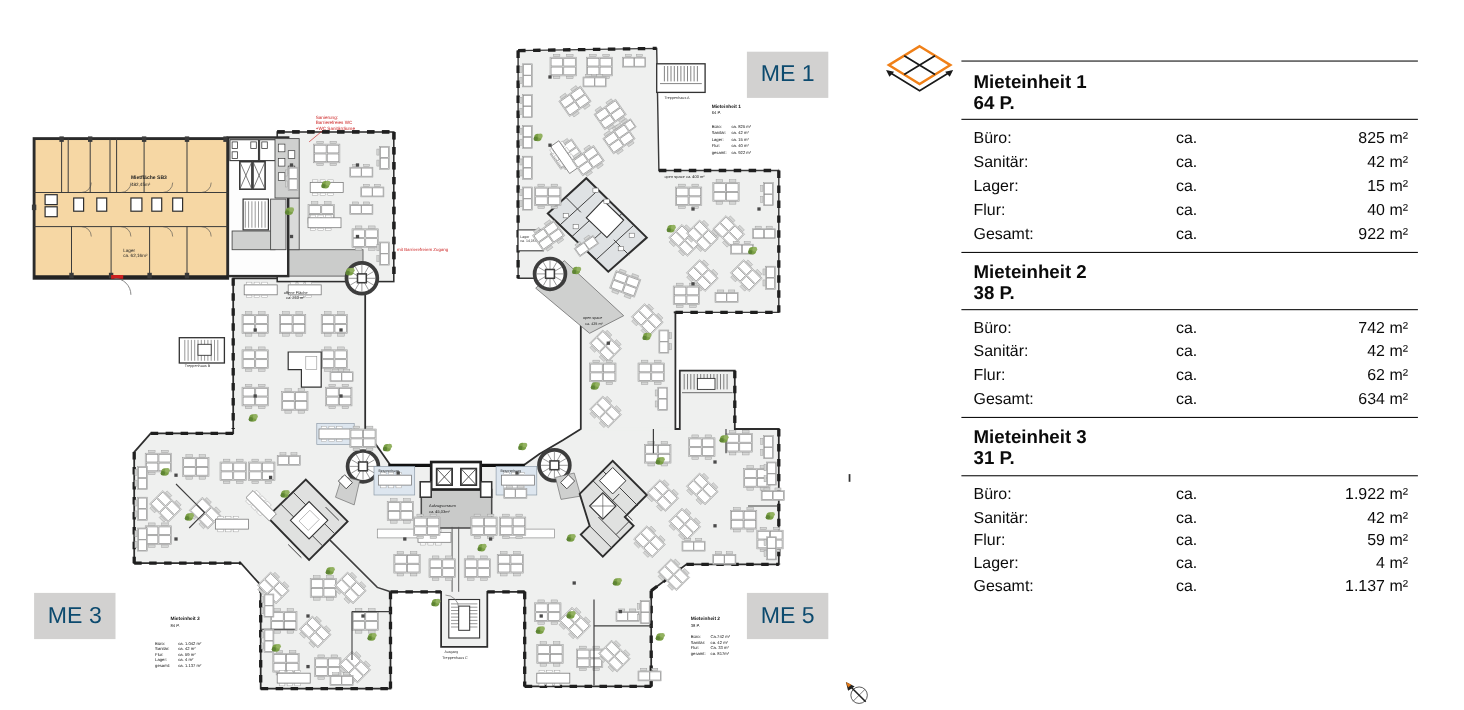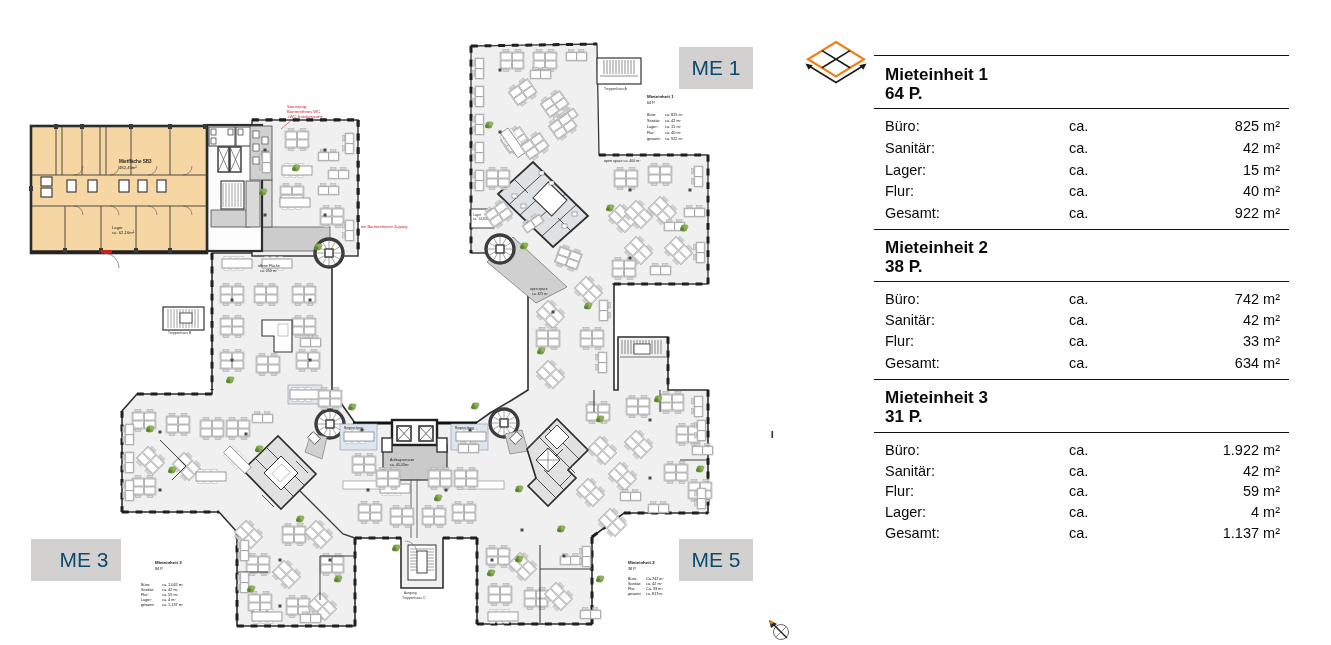--- a/index.html
+++ b/index.html
@@ -618,21 +618,21 @@
 <polygon points="769,620 774,622.5 771,625" fill="#e07818"></polygon>
 </g>
 
 <rect x="771.5" y="431" width="1.6" height="7" fill="#333"></rect>
 
 </svg>
 </div>
 
 <div class="mebox" style="left:679px;top:47px;">ME 1</div>
 
-<div class="mebox" style="left:31px;top:539px;padding-left:16px;">ME 3</div>
+<div class="mebox" style="left:31px;top:539px;">ME 3</div>
 
 <div class="mebox" style="left:679px;top:539px;">ME 5</div>
 
 <div style="position:absolute;left:798px;top:34px;">
 <svg width="76" height="56" viewBox="0 0 76 56" xmlns="http://www.w3.org/2000/svg">
 
 <polygon points="38,8 66,25.2 38,42.4 10,25.2" fill="none" stroke="#f08018" stroke-width="2.2"></polygon>
 
 <path d="M24,16.6 L52,33.8 M52,16.6 L24,33.8" fill="none" stroke="#1a1a1a" stroke-width="1.6"></path>
 
@@ -651,21 +651,21 @@
 <div class="row" style="top:163px;">Lager:<span class="ca">ca.</span><span class="val">15 m²</span></div>
 <div class="row" style="top:184px;">Flur:<span class="ca">ca.</span><span class="val">40 m²</span></div>
 <div class="row" style="top:206px;">Gesamt:<span class="ca">ca.</span><span class="val">922 m²</span></div>
 
 <div class="rule" style="top:229px;"></div>
 <div class="ttl" style="top:239px;">Mieteinheit 2</div>
 <div class="ttl" style="top:258px;">38 P.</div>
 <div class="rule" style="top:281px;"></div>
 <div class="row" style="top:292px;">Büro:<span class="ca">ca.</span><span class="val">742 m²</span></div>
 <div class="row" style="top:313px;">Sanitär:<span class="ca">ca.</span><span class="val">42 m²</span></div>
-<div class="row" style="top:334px;">Flur:<span class="ca">ca.</span><span class="val">33 m²</span></div>
+<div class="row" style="top:334px;">Flur:<span class="ca">ca.</span><span class="val">62 m²</span></div>
 <div class="row" style="top:356px;">Gesamt:<span class="ca">ca.</span><span class="val">634 m²</span></div>
 
 <div class="rule" style="top:379px;"></div>
 <div class="ttl" style="top:389px;">Mieteinheit 3</div>
 <div class="ttl" style="top:408px;">31 P.</div>
 <div class="rule" style="top:432px;"></div>
 <div class="row" style="top:443px;">Büro:<span class="ca">ca.</span><span class="val">1.922 m²</span></div>
 <div class="row" style="top:464px;">Sanitär:<span class="ca">ca.</span><span class="val">42 m²</span></div>
 <div class="row" style="top:484px;">Flur:<span class="ca">ca.</span><span class="val">59 m²</span></div>
 <div class="row" style="top:505px;">Lager:<span class="ca">ca.</span><span class="val">4 m²</span></div>

